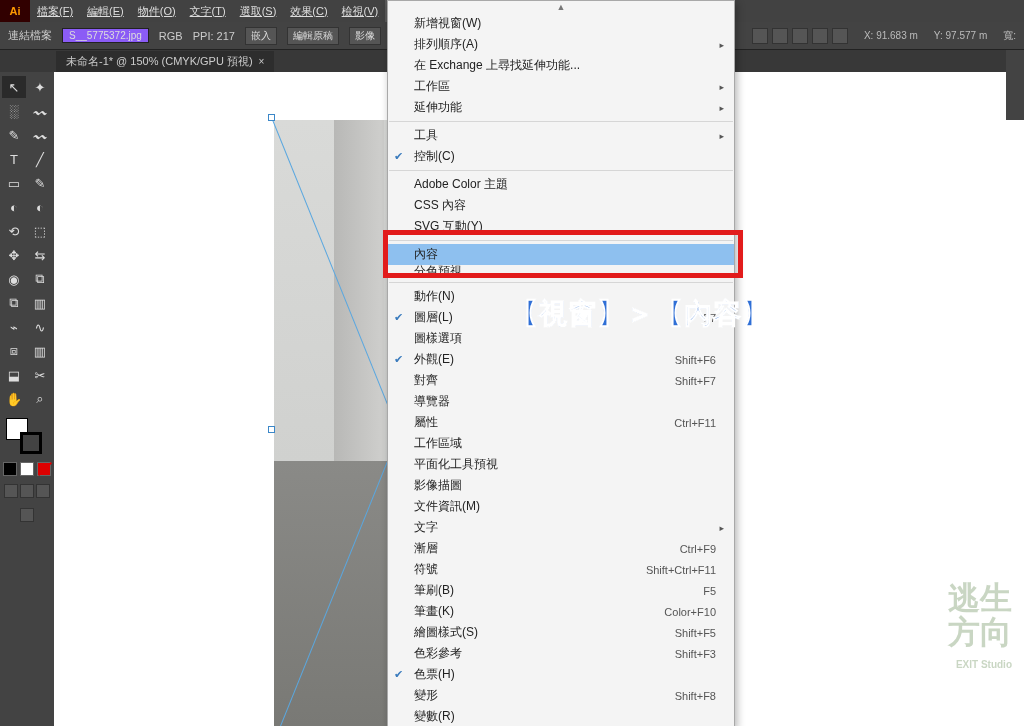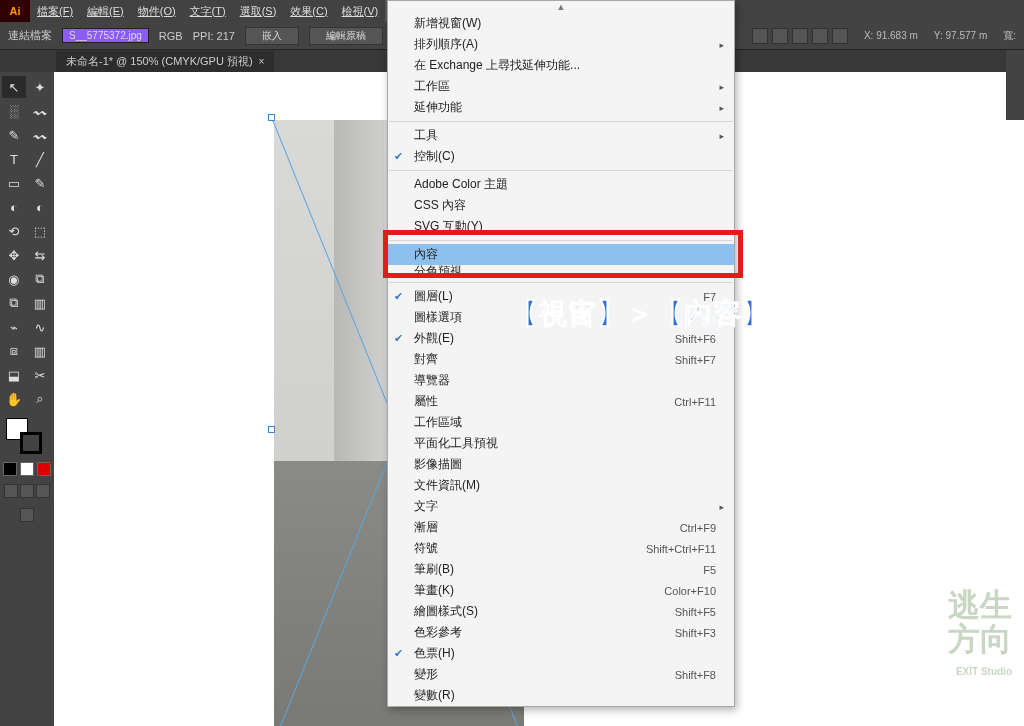--- a/index.html
+++ b/index.html
@@ -6,21 +6,21 @@
 body { background: #fff; width: 1024px; height: 726px; overflow: hidden; position: relative; }
 
 .menubar { height: 22px; background: #424242; display: flex; align-items: center; color: #ddd; font-size: 11px; }
 .menubar .logo { width: 30px; height: 22px; background: #310000; color: #ff9a00; display: flex; align-items: center; justify-content: center; font-weight: bold; font-size: 11px; }
 .menubar .menu-item { padding: 0 7px; height: 22px; display: flex; align-items: center; text-decoration: underline; }
 .menubar .menu-item.active { background: #5a5a5a; }
 
 .optionsbar { height: 28px; background: #434343; display: flex; align-items: center; color: #ddd; font-size: 11px; padding: 0 8px; gap: 10px; border-bottom: 1px solid #222; }
 .opt-label { color: #ccc; }
 .opt-field { background: #8b5cf6; padding: 1px 6px; border: 1px solid #222; font-size: 10px; }
-.opt-btn { background: #555; border: 1px solid #333; padding: 1px 16px; color: #ddd; font-size: 10px; }
+.opt-btn { background: #555; border: 1px solid #333; padding: 1px 5px; color: #ddd; font-size: 10px; }
 .opt-spacer { flex: 1; }
 .opt-iconrow { display: flex; gap: 4px; }
 .opt-icon { width: 16px; height: 16px; background: #555; border: 1px solid #333; }
 .opt-coord { color: #bbb; font-size: 10px; margin-left: 6px; }
 
 .tabrow { height: 22px; background: #383838; display: flex; align-items: center; padding-left: 56px; }
 .tab { background: #2d2d2d; color: #ccc; font-size: 11px; padding: 3px 10px; display: flex; align-items: center; gap: 6px; }
 .tab .close { font-size: 10px; }
 
 .workspace { position: absolute; top: 72px; left: 0; right: 0; bottom: 0; display: flex; }
@@ -51,21 +51,21 @@
 .dd-item .shortcut { margin-left: auto; color: #555; font-size: 11px; }
 .dd-item .chk { position: absolute; left: 6px; color: #3a7bbd; font-size: 11px; }
 .dd-sep { height: 1px; background: #d6d6d6; margin: 3px 1px; }
 .dd-item.hl { background: #8ec0ef; }
 .dd-item.partial { margin-top: -2px; height: 16px; overflow: hidden; }
 
 .redbox { position: absolute; left: 383px; top: 230px; width: 360px; height: 48px; border: 5px solid #e21b1b; z-index: 200; pointer-events: none; }
 
 .annot { position: absolute; left: 510px; top: 295px; font-size: 28px; font-weight: bold; color: #2f6fd6; -webkit-text-stroke: 1px #fff; z-index: 200; pointer-events: none; letter-spacing: 1px; }
 
-.watermark { position: absolute; right: 12px; bottom: 49px; color: #b8c9b0; font-size: 32px; font-weight: bold; line-height: 1.05; opacity: 0.75; pointer-events: none; }
+.watermark { position: absolute; right: 12px; bottom: 56px; color: #b8c9b0; font-size: 32px; font-weight: bold; line-height: 1.05; opacity: 0.75; pointer-events: none; }
 .watermark .small { font-size: 10px; color: #b8c9b0; text-align: right; display:block; margin-top:10px;}
 
 .rightdock { position: absolute; right: 0; top: 50px; width: 18px; height: 70px; background: #434343; }
 </style>
 </head>
 <body>
 
 <div class="menubar">
   <div class="logo">Ai</div>
   <div class="menu-item">檔案(F)</div>
@@ -207,20 +207,23 @@
     </div>
     <div class="dd-sep"></div>
     <div class="dd-item hl">
       <span>內容</span>
     </div>
     <div class="dd-item partial">
       <span>分色預視</span>
     </div>
     <div class="dd-sep"></div>
     <div class="dd-item">
+      <span>動作(N)</span>
+    </div>
+    <div class="dd-item">
       <span class="chk">✔</span>
       <span>圖層(L)</span>
       <span class="shortcut">F7</span>
     </div>
     <div class="dd-item">
       <span>圖樣選項</span>
     </div>
     <div class="dd-item">
       <span class="chk">✔</span>
       <span>外觀(E)</span>

